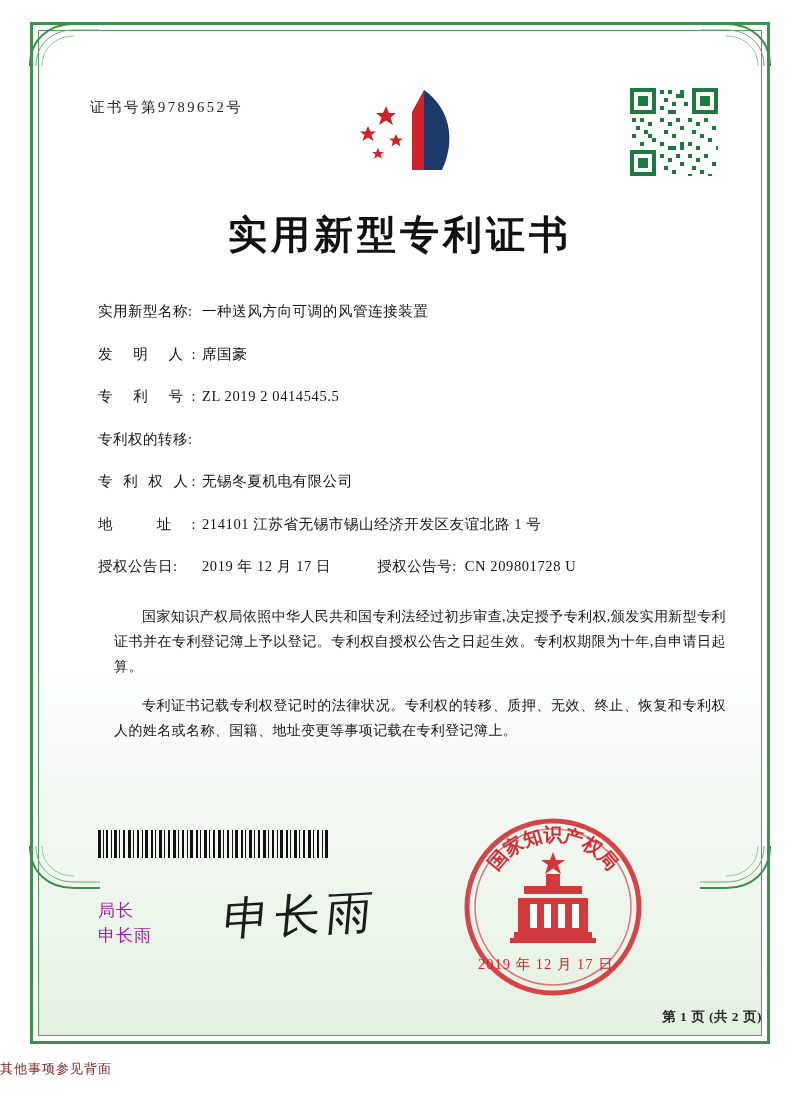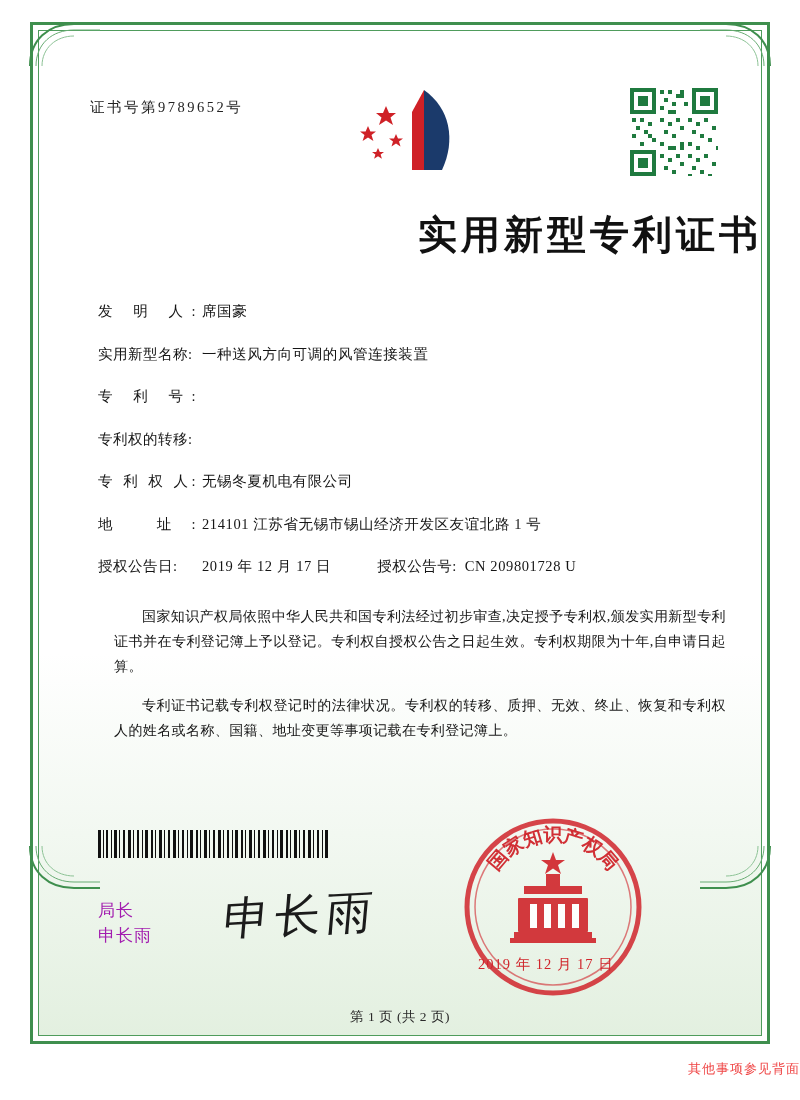--- a/index.html
+++ b/index.html
@@ -88,21 +88,21 @@
     top: 56px;
     width: 92px;
     height: 92px;
   }
 
   .doc-title {
     position: absolute;
     left: 0;
     right: 0;
     top: 178px;
-    text-align: right;
+    text-align: center;
     font-size: 39px;
     font-weight: bold;
     letter-spacing: 4px;
     color: #111;
     font-family: "DejaVu Serif", serif;
   }
 
   
   .fields {
     position: absolute;
@@ -203,33 +203,34 @@
     top: 925px;
     font-size: 14.5px;
     color: #d0252b;
     letter-spacing: 1px;
   }
 
   .page-no {
     position: absolute;
     left: 0; right: 0;
     top: 978px;
-    text-align: center;
+    text-align: right;
     font-size: 13.5px;
     color: #2a2a2a;
     letter-spacing: 0.5px;
+    font-weight: bold;
   }
 
   .footnote {
     position: absolute;
     left: 0; right: 0;
     top: 1060px;
-    text-align: right;
+    text-align: left;
     font-size: 13px;
-    color: #ef4444;
+    color: #7f1d1d;
     letter-spacing: 1px;
   }
 </style>
 </head>
 <body>
 
 <div class="page">
 
   <div class="border-outer"></div>
   <div class="border-inner"></div>
@@ -346,31 +347,32 @@
             <rect x="30" y="44" width="2" height="1"></rect>
         </g>
       </svg>
     </div>
 
     <div class="doc-title">实用新型专利证书</div>
 
     <div class="fields">
 
       <div class="field-row">
+        <span class="field-label">实用新型名称:</span>
+        <span class="field-value">一种送风方向可调的风管连接装置</span>
+      </div>
+
+      <div class="field-row">
         <span class="field-label spaced">发 明 人:</span>
         <span class="field-value">席国豪</span>
       </div>
 
       <div class="field-row">
-        <span class="field-label">实用新型名称:</span>
-        <span class="field-value">一种送风方向可调的风管连接装置</span>
-      </div>
-
-      <div class="field-row">
         <span class="field-label spaced">专 利 号:</span>
+        <span class="field-value">ZL 2019 2 0414545.5</span>
       </div>
 
       <div class="field-row">
         <span class="field-label">专利权的转移:</span>
       </div>
 
       <div class="field-row">
         <span class="field-label spaced">专 利 权 人:</span>
         <span class="field-value">无锡冬夏机电有限公司</span>
       </div>

